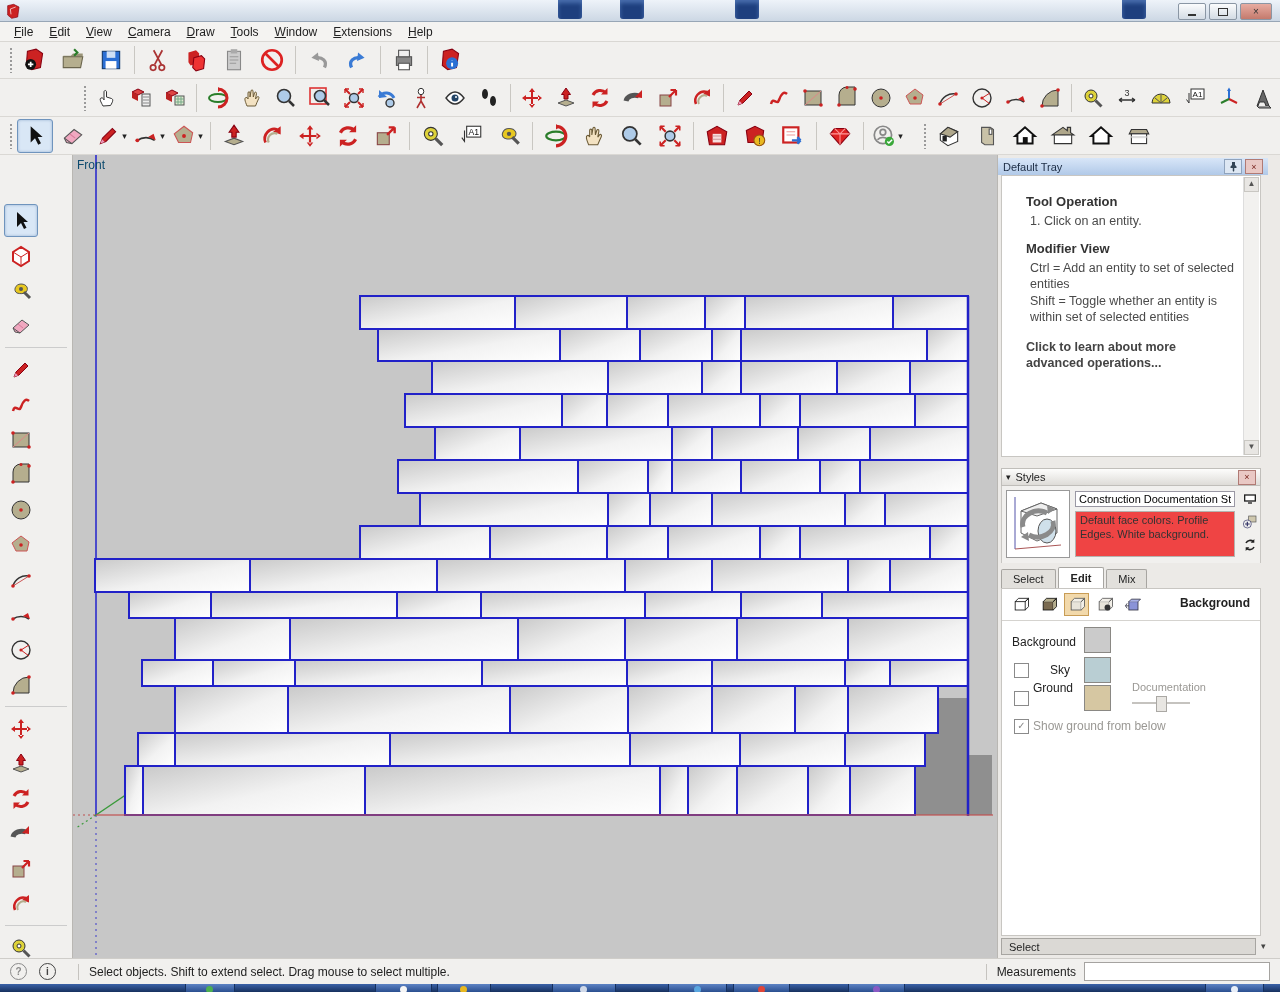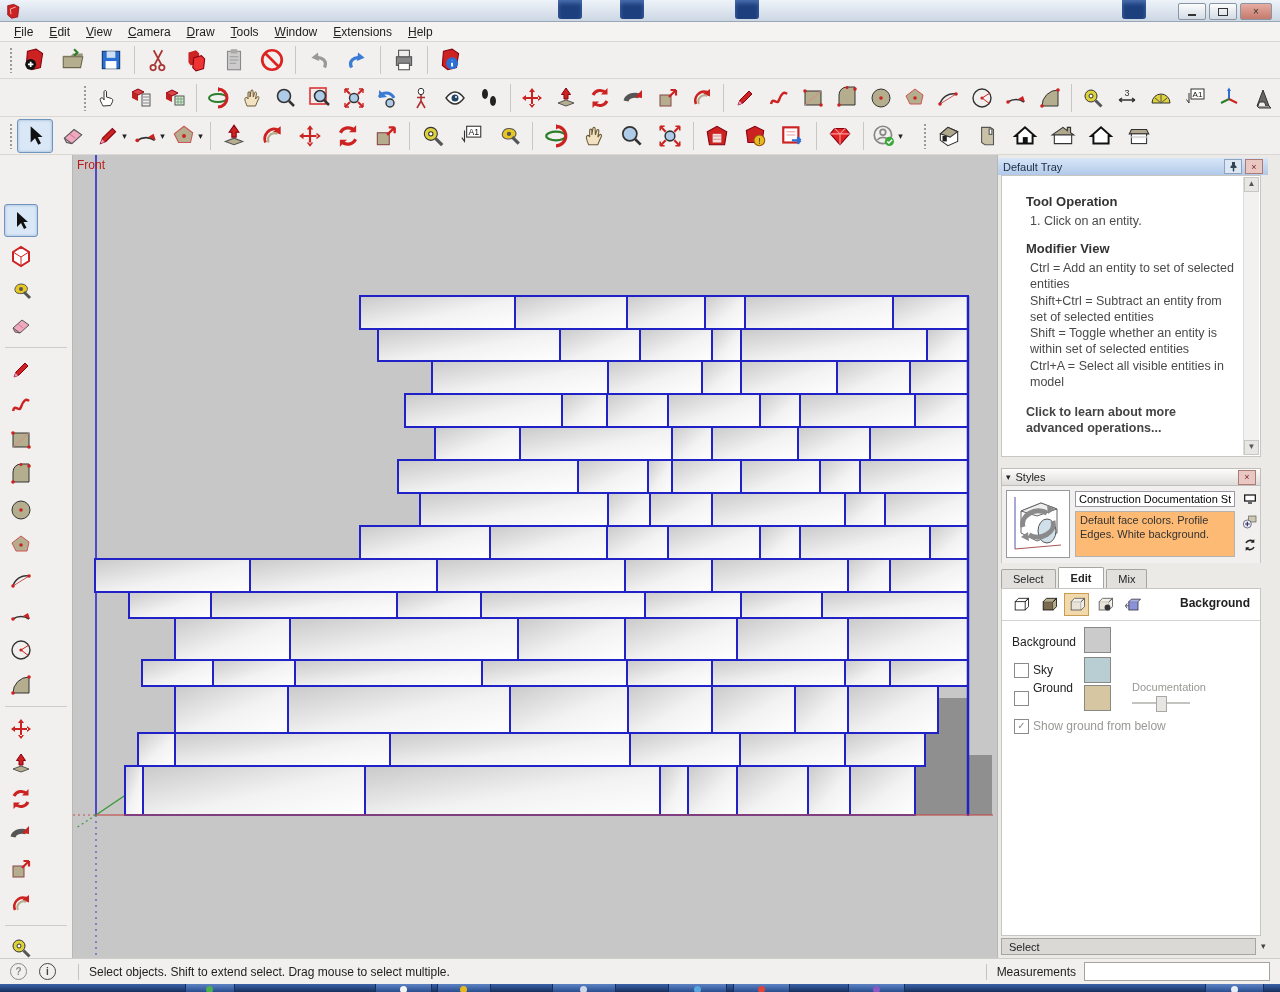--- a/index.html
+++ b/index.html
@@ -30,40 +30,40 @@
   .dd{font-size:9px;color:#222;margin-left:1px}
   .tsep{width:1px;height:28px;background:#c9c7c2;margin:0 4px;flex:none}
   .grip{width:4px;height:26px;margin:0 3px;flex:none;background-image:radial-gradient(#9a9a9a 40%,transparent 41%);background-size:4px 4px;background-repeat:repeat-y}
   .tgap{flex:none}
   
   #lbar{position:absolute;left:0;top:155px;width:73px;height:803px;background:#f1f0ee;border-right:1px solid #b9b7b3;display:flex;flex-wrap:wrap;align-content:flex-start;padding:48px 0 0 3px;box-sizing:border-box}
   #lbar .tbtn{width:32px;height:31px}
   #lbar .tsep{width:62px;height:1px;background:#ccc;margin:4px 0 4px 2px}
   
   #viewport{position:absolute;left:73px;top:155px;width:924px;height:803px;background:#c7c7c7;overflow:hidden}
-  #front{position:absolute;left:4px;top:3px;font-size:12px;color:#b91c1c}
+  #front{position:absolute;left:4px;top:3px;font-size:12px;color:#0c4a6e}
   #wallsvg{position:absolute;left:0;top:0}
   
   #tray{position:absolute;left:997px;top:155px;width:283px;height:803px;background:#eceae7;border-left:1px solid #b9b7b3;box-sizing:border-box}
   #trayhdr{position:absolute;left:0;top:3px;width:270px;height:17px;background:linear-gradient(#d8e6f8,#b1c9e8);display:flex;align-items:center;padding:0 5px;box-sizing:border-box;font-size:11px;color:#1c2c44}
   #trayhdr .sp{flex:1}
   .hbtn{width:16px;height:13px;border:1px solid #8fa3bd;background:#dde7f3;display:flex;align-items:center;justify-content:center;font-size:9px;margin-left:3px;color:#333}
   .hbtn.close{background:#e9c8c4;border-color:#b07a74;color:#7a2620}
   #instructor{position:absolute;left:3px;top:20px;width:260px;height:282px;background:#fff;border:1px solid #c8c6c2;box-sizing:border-box;overflow:hidden;padding:6px 26px 0 28px;color:#4a4a4a;font-size:12.5px;line-height:1.3}
   #instructor .h{font-weight:bold;color:#333;font-size:13px;margin:12px 0 2px}
   #instructor .learn{font-weight:bold;color:#444;margin-top:14px}
   .iscroll{position:absolute;right:1px;top:1px;width:15px;height:278px;background:#f2f1ef;border-left:1px solid #ddd}
   .iarrow{position:absolute;left:0;width:15px;height:15px;display:flex;align-items:center;justify-content:center;font-size:8px;color:#555;background:#e8e6e3;border:1px solid #c9c7c2;box-sizing:border-box}
   
   #styhdr{position:absolute;left:3px;top:313px;width:260px;height:18px;background:linear-gradient(#fdfdfc,#dedcd8);border:1px solid #c0beba;box-sizing:border-box;display:flex;align-items:center;font-size:11px;padding:0 4px}
   #styhdr .sp{flex:1}
   #stycontent{position:absolute;left:3px;top:331px;width:260px;height:77px;background:#f1f0ee;border-left:1px solid #c8c6c2;border-right:1px solid #c8c6c2;box-sizing:border-box}
   #thumb{position:absolute;left:4px;top:4px;width:62px;height:66px;background:#fff;border:1px solid #999}
   #styname{position:absolute;left:73px;top:5px;width:160px;height:16px;border:1px solid #9a98a4;font-size:11px;font-family:"Liberation Sans",sans-serif;padding:0 3px;box-sizing:border-box}
-  #stydesc{position:absolute;left:73px;top:25px;width:160px;height:46px;background:#fdba74;border:1px solid #b5b3af;box-sizing:border-box;font-size:11px;padding:2px 4px;color:#333;line-height:1.25}
+  #stydesc{position:absolute;left:73px;top:25px;width:160px;height:46px;background:#ef4444;border:1px solid #b5b3af;box-sizing:border-box;font-size:11px;padding:2px 4px;color:#333;line-height:1.25}
   #styicons{position:absolute;left:239px;top:4px;width:18px}
   #styicons .sbtn{width:17px;height:18px;margin-bottom:5px;display:flex;align-items:center;justify-content:center}
   
   #tabs{position:absolute;left:3px;top:412px;height:21px;display:flex;align-items:flex-end;font-size:11px}
   .tab{padding:3px 11px;border:1px solid #a7a5a1;border-bottom:none;background:#e2e0dc;margin-right:2px;border-radius:2px 2px 0 0}
   .tab.on{background:#fff;padding:4px 12px;font-weight:bold}
   #editpanel{position:absolute;left:3px;top:433px;width:260px;height:348px;background:#fff;border:1px solid #c8c6c2;box-sizing:border-box}
   #editicons{position:absolute;left:6px;top:4px;display:flex;gap:3px}
   #editicons .sbtn{width:23px;height:21px;display:flex;align-items:center;justify-content:center;border:1px solid transparent}
   #editicons .sbtn.on{background:#f2d9ab;border:1px solid #c89c55}
@@ -921,23 +921,21 @@
           </svg>
         </span>
       <span class="hbtn close">×</span>
     </div>
 
     <div id="instructor">
       <div class="h" style="margin-left:-4px">Tool Operation</div>
       <div>1. Click on an entity.</div>
       <div class="h" style="margin-left:-4px">Modifier View</div>
       <div>Ctrl = Add an entity to set of selected entities</div>
-      <div>Shift+Ctrl = Subtract an entity from set of selected entities</div>
       <div>Shift = Toggle whether an entity is within set of selected entities</div>
-      <div>Ctrl+A = Select all visible entities in model</div>
       <div class="learn" style="margin-left:-4px">Click to learn about more advanced operations...</div>
       <div class="iscroll">
         <span class="iarrow" style="top:0">▲</span>
         <span class="iarrow" style="bottom:0;top:auto">▼</span>
       </div>
     </div>
 
     <div id="styhdr">
       <span style="font-size:9px;margin-right:5px">▾</span>
       <span>Styles</span>
@@ -1028,21 +1026,21 @@
             </svg>
           </span>
         </div>
       <span id="seclabel">Background</span>
       <div class="hrule"></div>
 
       <span class="lbl" style="left:10px;top:46px">Background</span>
       <span class="swatch" id="sw-bg" style="left: 82px; top: 38px; background: rgb(203, 203, 203);"></span>
 
       <span class="cb" style="left:12px;top:74px"></span>
-      <span class="lbl" style="left:31px;top:74px">Sky</span>
+      <span class="lbl" style="left:48px;top:74px">Sky</span>
       <span class="swatch" id="sw-sky" style="left: 82px; top: 68px; background: rgb(185, 206, 211);"></span>
 
       <span class="cb" style="left:12px;top:102px"></span>
       <span class="lbl" style="left:31px;top:92px">Ground</span>
       <span class="swatch" id="sw-ground" style="left: 82px; top: 96px; background: rgb(214, 199, 162);"></span>
 
       <span class="lbl dis" style="left:130px;top:92px;font-size:11px">Documentation</span>
       <span class="slider-track" style="left:130px;top:113px"></span>
       <span class="slider-thumb" style="left:154px;top:107px"></span>
 

